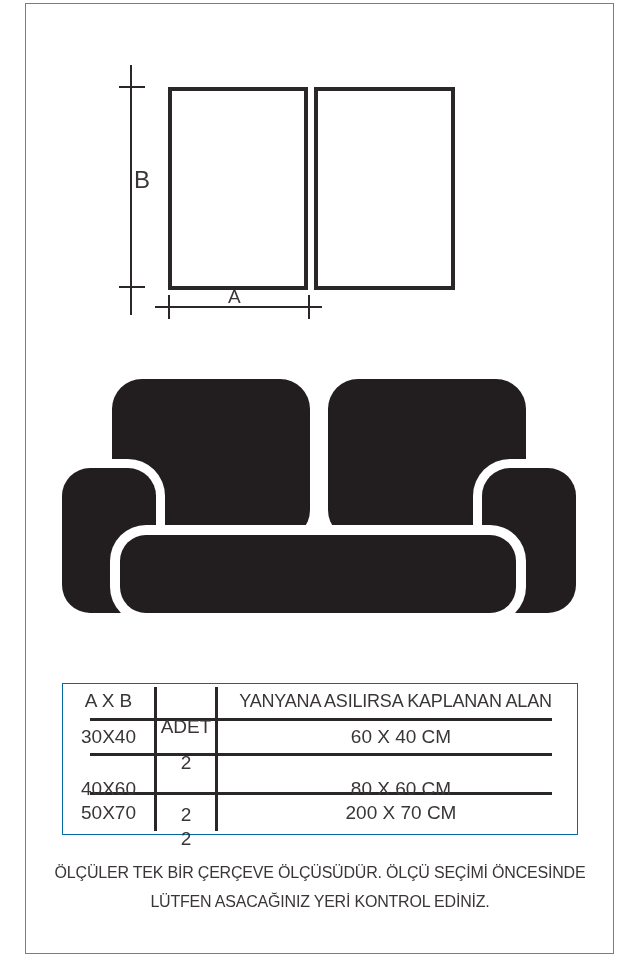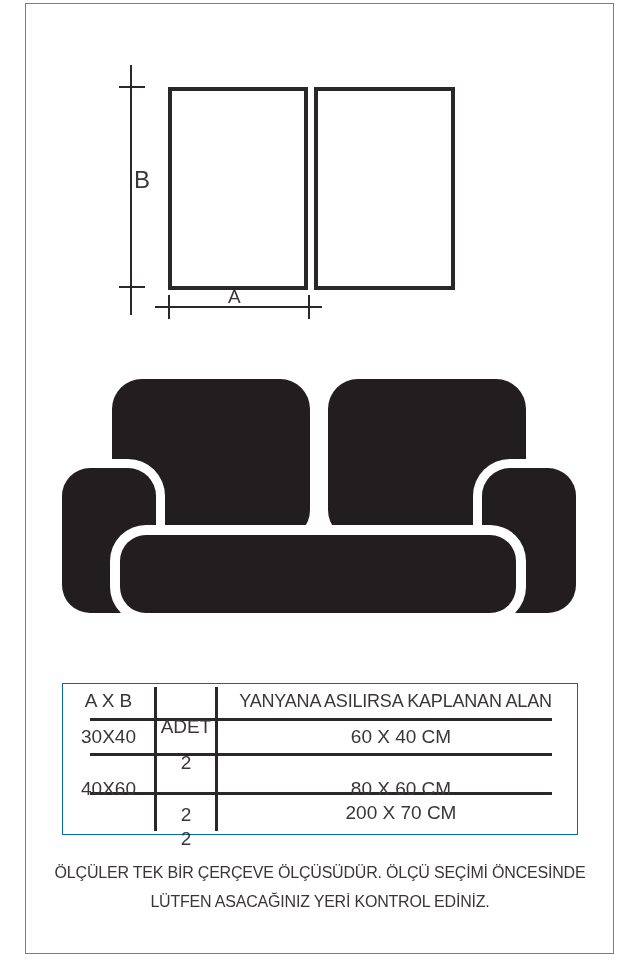--- a/index.html
+++ b/index.html
@@ -110,20 +110,21 @@
     <div class="c1">30X40</div>
     <div class="c2">2</div>
     <div class="c3">60 X 40 CM</div>
   </div>
   <div class="trow" id="trow-2">
     <div class="c1">40X60</div>
     <div class="c2">2</div>
     <div class="c3">80 X 60 CM</div>
   </div>
   <div class="trow" id="trow-3">
+    <div class="c1">50X70</div>
     <div class="c2">2</div>
     <div class="c3">200 X 70 CM</div>
   </div>
 </div>
 
 <div class="abs" id="footer-note">
   <div>ÖLÇÜLER TEK BİR ÇERÇEVE ÖLÇÜSÜDÜR. ÖLÇÜ SEÇİMİ ÖNCESİNDE</div>
   <div>LÜTFEN ASACAĞINIZ YERİ KONTROL EDİNİZ.</div>
 </div>
 

